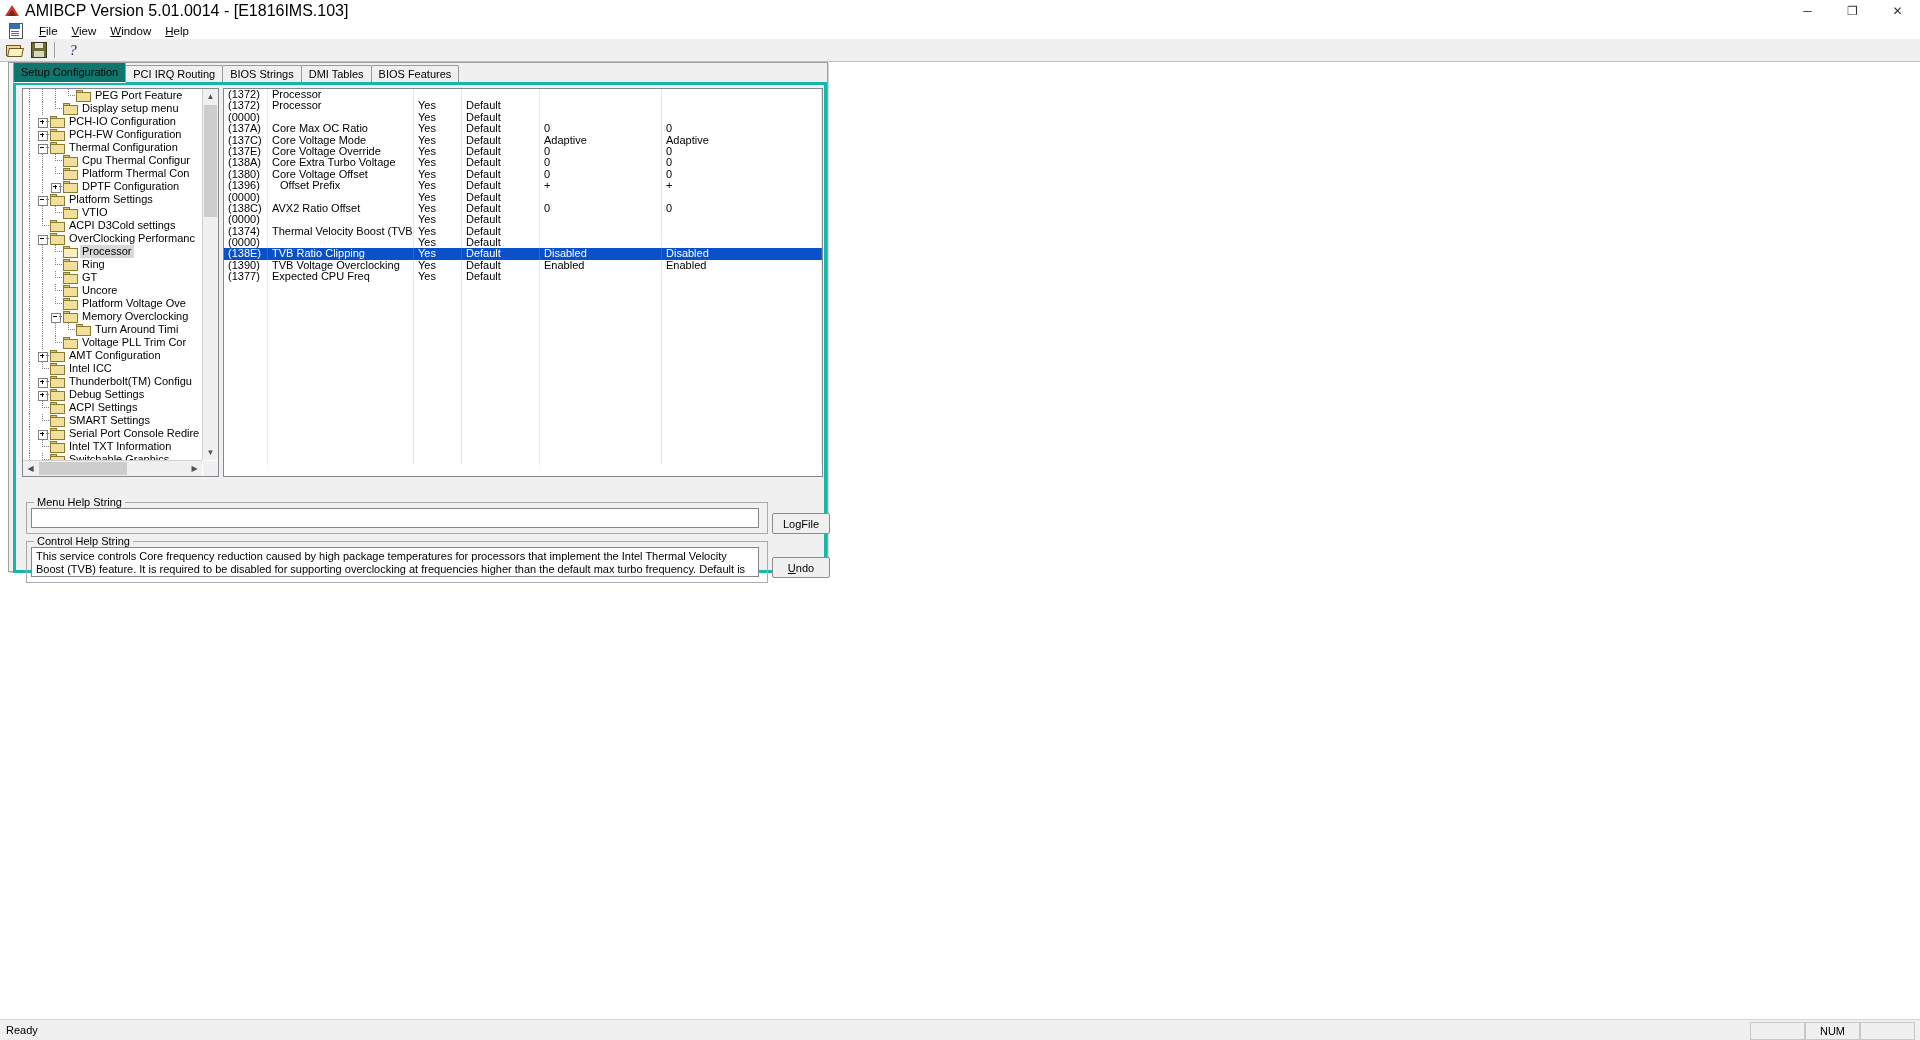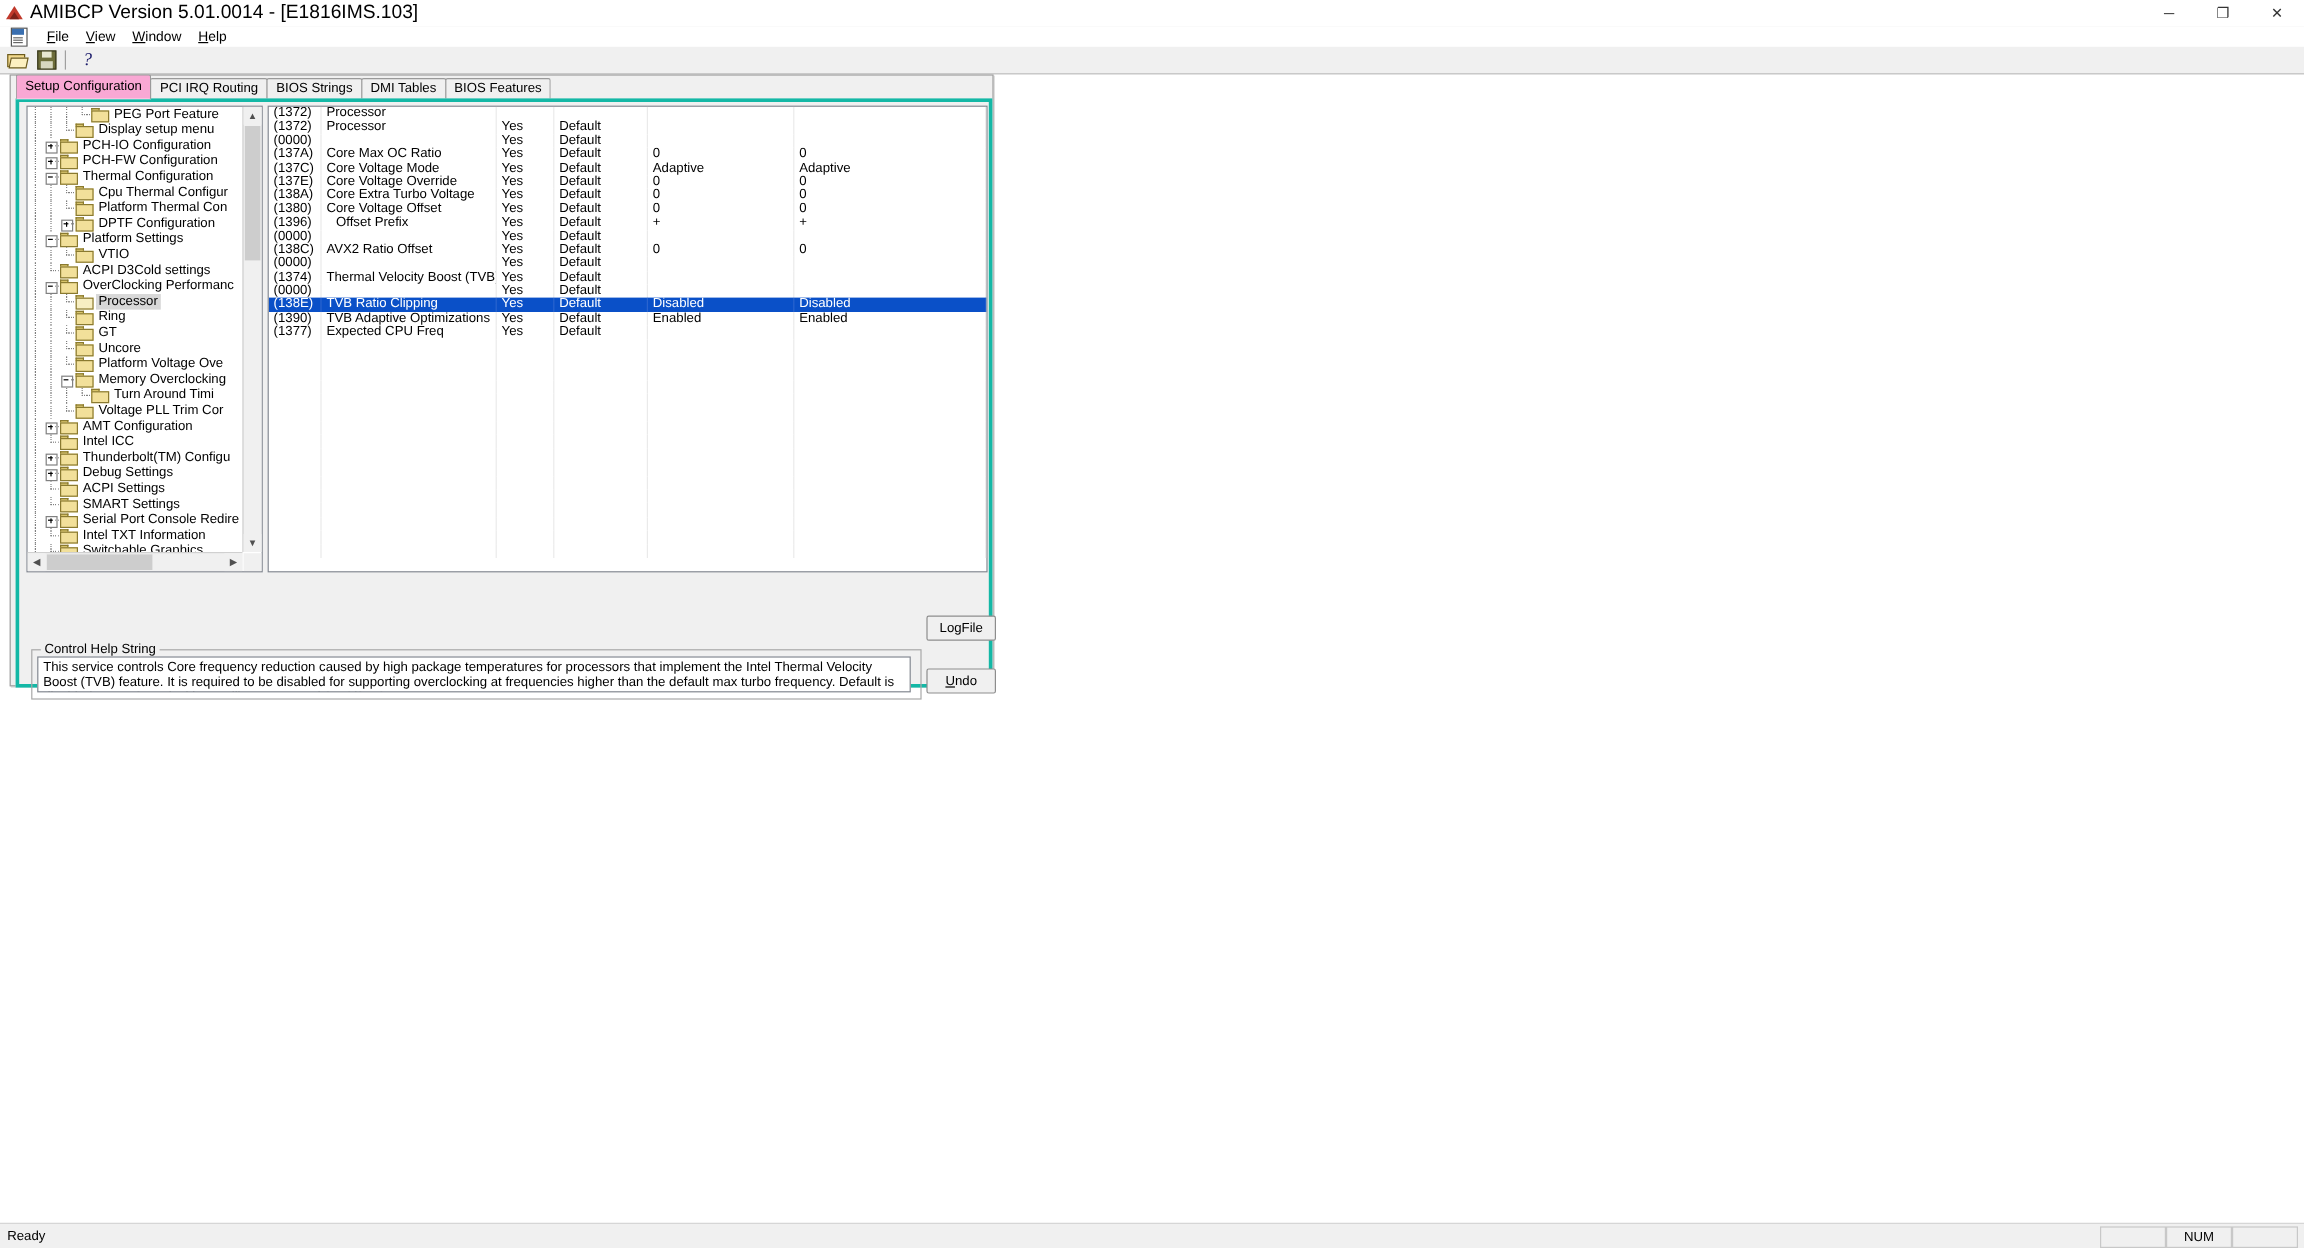--- a/index.html
+++ b/index.html
@@ -140,21 +140,21 @@
   .tab {
     height: 16px; padding: 1px 7px 0 7px;
     border: 1px solid #9a9a9a; border-bottom: none;
     background: #f0f0f0;
     font-size: 11px; line-height: 15px;
     margin-right: -1px;
     border-radius: 2px 2px 0 0;
     white-space: nowrap;
   }
   .tab.active {
-    background: #f9a8d4; height: 18px; line-height: 17px;
+    background: #0f766e; height: 18px; line-height: 17px;
     position: relative; z-index: 3;
     border-bottom: 1px solid #ffffff;
   }
 
   #tabpanel {
     position: absolute; left: 4px; top: 19px;
     width: 808px; height: 485px;
     background: #f0f0f0;
     border: 3px solid #14b8a6;
   }
@@ -915,21 +915,21 @@
           <div class="row selected">
             <div class="rcell c-handle">(138E)</div>
             <div class="rcell c-name">TVB Ratio Clipping</div>
             <div class="rcell c-show">Yes</div>
             <div class="rcell c-access">Default</div>
             <div class="rcell c-failsafe">Disabled</div>
             <div class="rcell c-optimal">Disabled</div>
           </div>
           <div class="row">
             <div class="rcell c-handle">(1390)</div>
-            <div class="rcell c-name">TVB Adaptive Optimizations</div>
+            <div class="rcell c-name">TVB Voltage Overclocking</div>
             <div class="rcell c-show">Yes</div>
             <div class="rcell c-access">Default</div>
             <div class="rcell c-failsafe">Enabled</div>
             <div class="rcell c-optimal">Enabled</div>
           </div>
           <div class="row">
             <div class="rcell c-handle">(1377)</div>
             <div class="rcell c-name">Expected CPU Freq</div>
             <div class="rcell c-show">Yes</div>
             <div class="rcell c-access">Default</div>
@@ -1060,20 +1060,24 @@
             <div class="rcell c-handle"></div>
             <div class="rcell c-name"></div>
             <div class="rcell c-show"></div>
             <div class="rcell c-access"></div>
             <div class="rcell c-failsafe"></div>
             <div class="rcell c-optimal"></div>
           </div>
         </div>
     </div>
 
+    <div class="groupbox" id="menu-help-box">
+      <span class="gb-title">Menu Help String</span>
+      <div class="gb-field" id="menu-help-field"></div>
+    </div>
 
     <div class="groupbox" id="ctrl-help-box">
       <span class="gb-title">Control Help String</span>
       <div class="gb-field" id="ctrl-help-field">This service controls Core frequency reduction caused by high package temperatures for processors that implement the Intel Thermal Velocity Boost (TVB) feature. It is required to be disabled for supporting overclocking at frequencies higher than the default max turbo frequency. Default is disabled. Uses Overclocking Mailbox command 0x18/0x19.</div>
     </div>
 
     <div class="btn" id="logfile-btn">LogFile</div>
     <div class="btn" id="undo-btn"><span class="mnemo">U</span>ndo</div>
 
   </div>

